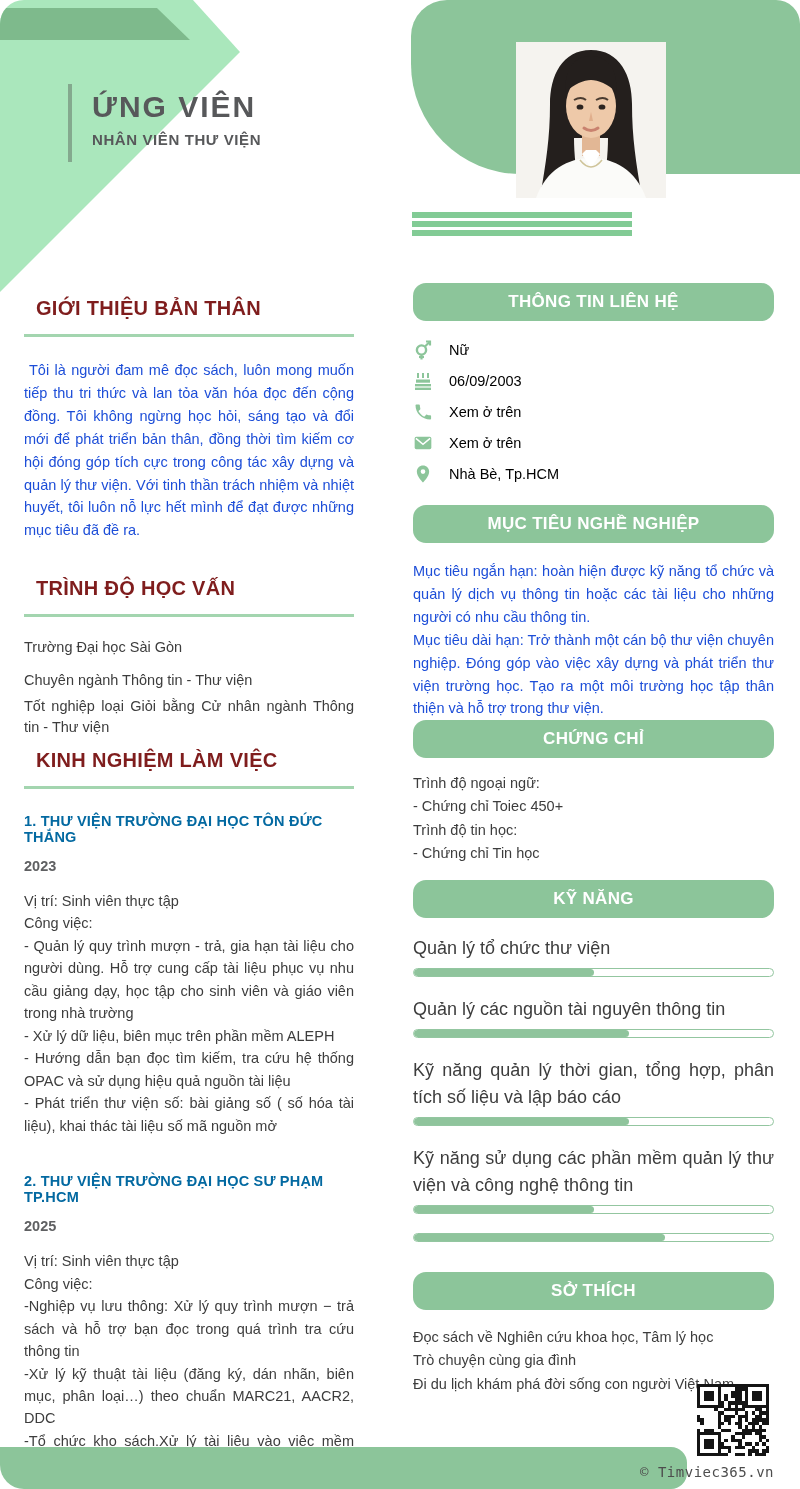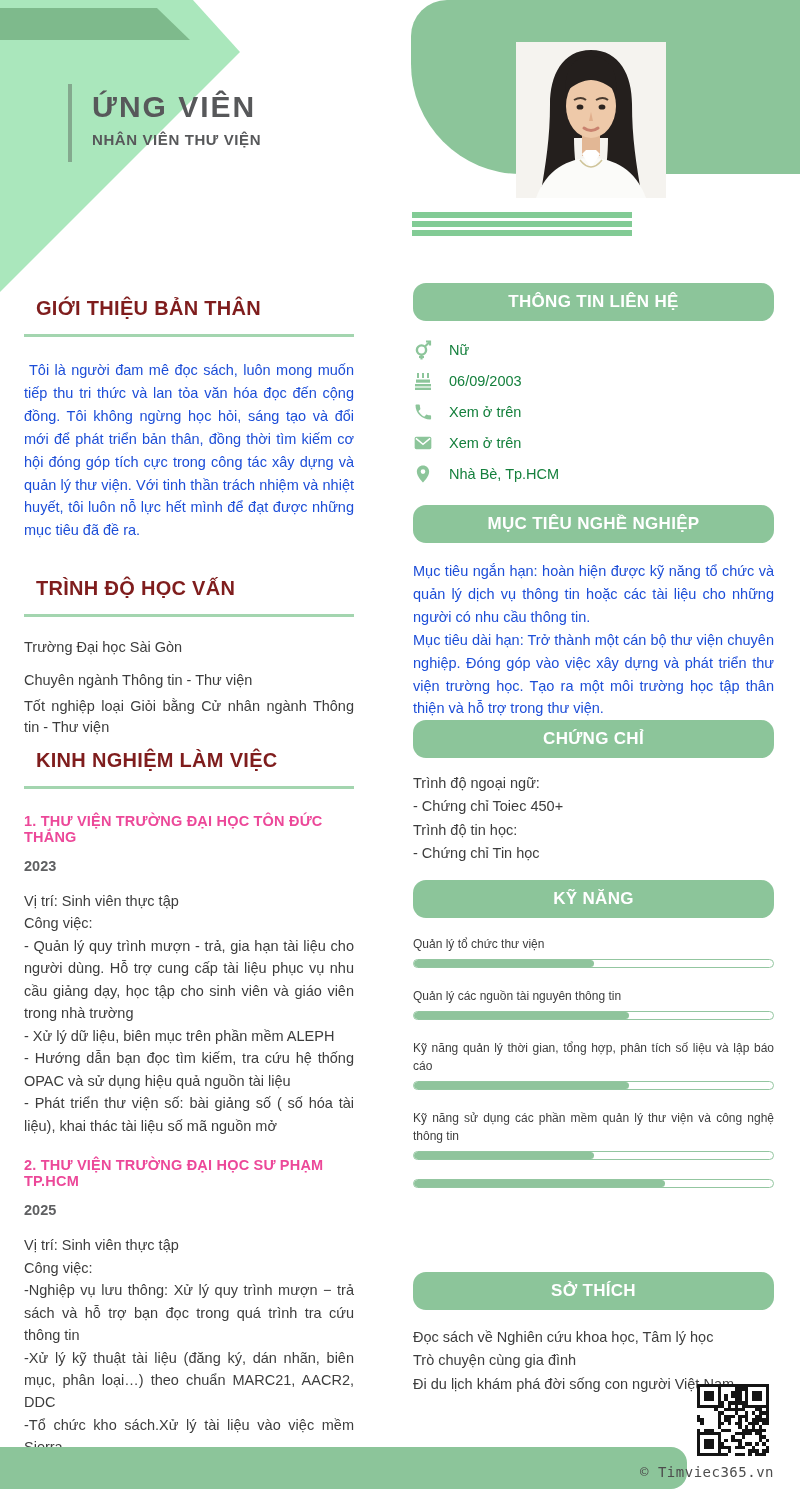--- a/index.html
+++ b/index.html
@@ -1,17 +1,17 @@
 <!DOCTYPE html>
 <html><head>
 <meta charset="utf-8">
 <style>
   html,body{margin:0;padding:0;background:#ffffff;}
   #page{position:relative;width:800px;height:1489px;background:#ffffff;overflow:hidden;
-        font-family:"Liberation Sans",sans-serif;color:#3d3d3d;}
+        font-family:"Liberation Sans",sans-serif;color:#3d3d3d;border-radius:24px;}
 
   
   .mint-arrow{position:absolute;left:0;top:0;width:240px;height:292px;background:#aae7bc;
 _     }
   .mint-arrow{clip-path:polygon(0% 0%,80.4% 0%,100% 17.8%,0% 100%);}
   .dark-band{position:absolute;left:0;top:8px;width:190px;height:32px;background:#7eba8c;
              clip-path:polygon(0 0,82.6% 0,100% 100%,0 100%);}
   .name-rule{position:absolute;left:68px;top:84px;width:4px;height:78px;background:#84a98e;}
   .name-block{position:absolute;left:92px;top:90px;}
   .name-block h1{margin:0;font-size:30px;font-weight:bold;color:#57585a;letter-spacing:2px;}
@@ -25,35 +25,35 @@
 
   
   .lcol{position:absolute;left:24px;width:330px;}
   .rcol{position:absolute;left:413px;width:361px;}
 
   h2.sec{margin:12px;font-size:20px;font-weight:bold;color:#7f1d1d;letter-spacing:.3px;}
   .divider{height:3px;background:#a3d5af;margin-top:14px;}
 
   .body-text{font-size:14.5px;line-height:1.58;text-align:justify;color:#1d4ed8;}
   .edu-line{font-size:14.5px;line-height:1.5;}
-  .job-title{font-size:14.5px;font-weight:bold;color:#ec4899;letter-spacing:.2px;}
+  .job-title{font-size:14.5px;font-weight:bold;color:#0369a1;letter-spacing:.2px;}
   .job-year{font-size:14.5px;font-weight:bold;color:#5f6062;margin-top:13px;}
   .job-line{font-size:14.5px;line-height:1.55;text-align:justify;}
 
   .pill{height:38px;line-height:38px;background:#8cc59a;border-radius:13px;text-align:center;
         color:#ffffff;font-size:17px;font-weight:bold;letter-spacing:.3px;}
 
   .contact-list{margin-top:18px;}
   .c-item{display:flex;align-items:center;height:22px;margin-bottom:9px;}
   .c-icon{width:20px;height:22px;margin-right:16px;flex:0 0 20px;display:flex;align-items:center;}
-  .c-label{font-size:14.5px;color:#15803d;}
+  .c-label{font-size:14.5px;color:#000000;}
 
   .cert-line,.hobby-line{font-size:14.5px;line-height:1.62;}
 
-  .skill-label{font-size:12px;line-height:1.5;text-align:justify;margin-bottom:6px;}
+  .skill-label{font-size:18px;line-height:1.5;text-align:justify;margin-bottom:6px;}
   .bar{height:9px;border:1px solid #93c6a0;border-radius:6px;background:#ffffff;margin-bottom:19px;
        box-sizing:border-box;overflow:hidden;}
   .bar .fill{height:100%;background:#8fc49c;border-radius:6px;}
 
   
   .footer-bar{position:absolute;left:0;top:1447px;width:687px;height:42px;background:#8cc59a;
               border-radius:0 16px 16px 0;}
   .credit{position:absolute;right:26px;top:1464px;font-family:"DejaVu Sans Mono",monospace;
           font-size:14px;color:#4d4d4d;letter-spacing:.5px;}
 
@@ -123,21 +123,21 @@
       <div class="job-year">2023</div>
       <div class="job-line" style="margin-top:16px">Vị trí: Sinh viên thực tập</div>
       <div class="job-line">Công việc:</div>
       <div class="job-line">- Quản lý quy trình mượn - trả, gia hạn tài liệu cho người dùng. Hỗ trợ cung cấp tài liệu phục vụ nhu cầu giảng dạy, học tập cho sinh viên và giáo viên trong nhà trường</div>
       <div class="job-line">- Xử lý dữ liệu, biên mục trên phần mềm ALEPH</div>
       <div class="job-line">- Hướng dẫn bạn đọc tìm kiếm, tra cứu hệ thống OPAC và sử dụng hiệu quả nguồn tài liệu</div>
       <div class="job-line">- Phát triển thư viện số: bài giảng số ( số hóa tài liệu), khai thác tài liệu số mã nguồn mở</div>
     </div>
 
     <div>
-      <div class="job-title" style="margin-top:20px">2. THƯ VIỆN TRƯỜNG ĐẠI HỌC SƯ PHẠM TP.HCM</div>
+      <div class="job-title" style="margin-top:36px">2. THƯ VIỆN TRƯỜNG ĐẠI HỌC SƯ PHẠM TP.HCM</div>
       <div class="job-year">2025</div>
       <div class="job-line" style="margin-top:16px">Vị trí: Sinh viên thực tập</div>
       <div class="job-line">Công việc:</div>
       <div class="job-line">-Nghiệp vụ lưu thông: Xử lý quy trình mượn − trả sách và hỗ trợ bạn đọc trong quá trình tra cứu thông tin</div>
       <div class="job-line">-Xử lý kỹ thuật tài liệu (đăng ký, dán nhãn, biên mục, phân loại…) theo chuẩn MARC21, AACR2, DDC</div>
       <div class="job-line">-Tổ chức kho sách.Xử lý tài liệu vào việc mềm Sierra</div>
       <div class="job-line">-Kiểm kê định kỳ, đảm bảo kho sách chính xác, đầy đủ</div>
     </div>
   </div>
 

